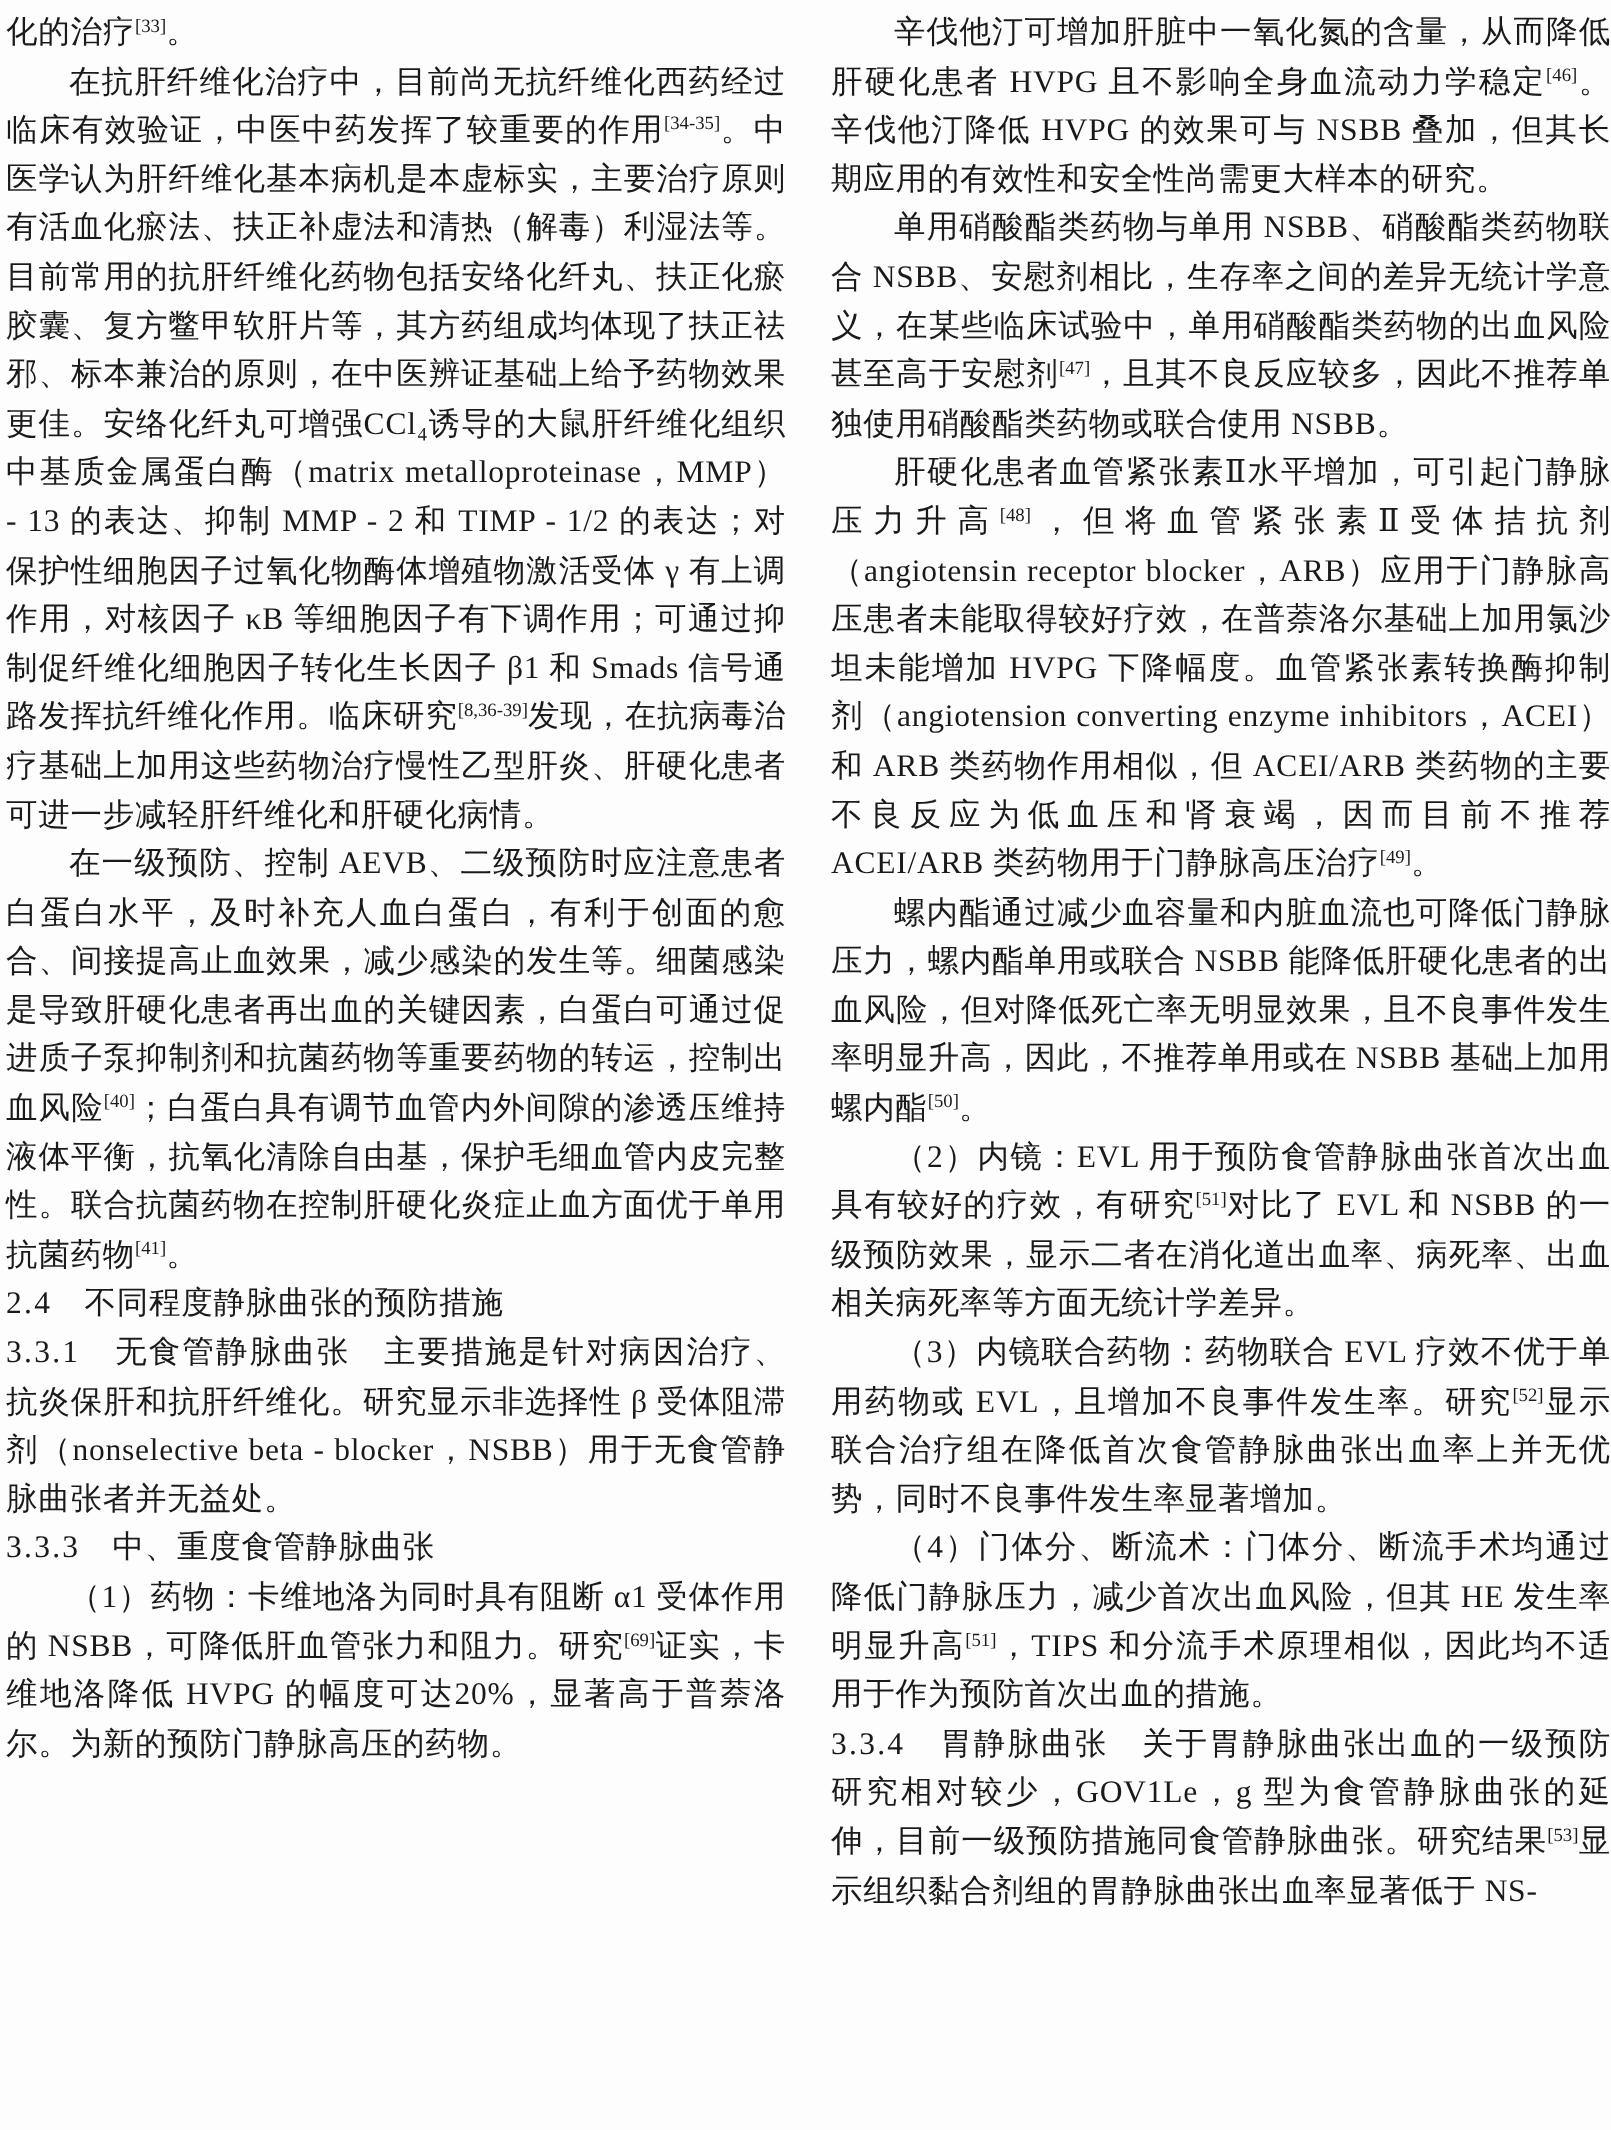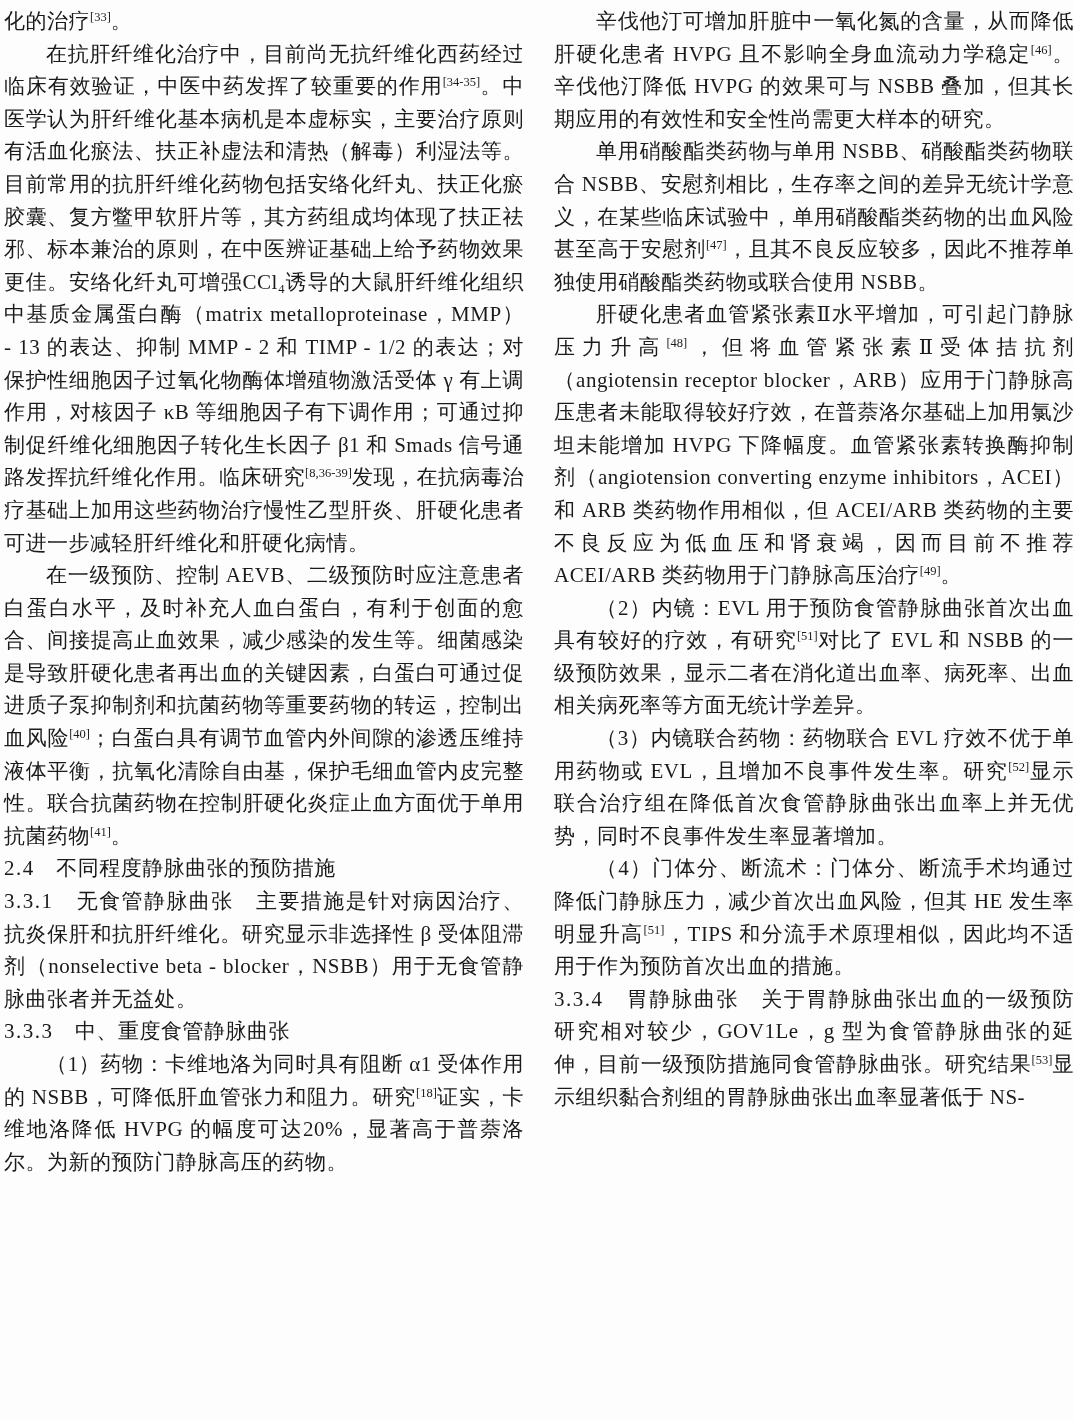--- a/index.html
+++ b/index.html
@@ -42,24 +42,25 @@
 <body style="background: rgb(253, 253, 253); color: rgb(26, 26, 26);">
 
 <main class="page">
   <section class="column" id="col-left">
       <p class="para">化的治疗<sup class="ref">[33]</sup>。</p>
       <p class="para indent">在抗肝纤维化治疗中，目前尚无抗纤维化西药经过临床有效验证，中医中药发挥了较重要的作用<sup class="ref">[34-35]</sup>。中医学认为肝纤维化基本病机是本虚标实，主要治疗原则有活血化瘀法、扶正补虚法和清热（解毒）利湿法等。目前常用的抗肝纤维化药物包括安络化纤丸、扶正化瘀胶囊、复方鳖甲软肝片等，其方药组成均体现了扶正祛邪、标本兼治的原则，在中医辨证基础上给予药物效果更佳。安络化纤丸可增强CCl₄诱导的大鼠肝纤维化组织中基质金属蛋白酶（matrix metalloproteinase，MMP） - 13 的表达、抑制 MMP - 2 和 TIMP - 1/2 的表达；对保护性细胞因子过氧化物酶体增殖物激活受体 γ 有上调作用，对核因子 κB 等细胞因子有下调作用；可通过抑制促纤维化细胞因子转化生长因子 β1 和 Smads 信号通路发挥抗纤维化作用。临床研究<sup class="ref">[8,36-39]</sup>发现，在抗病毒治疗基础上加用这些药物治疗慢性乙型肝炎、肝硬化患者可进一步减轻肝纤维化和肝硬化病情。</p>
       <p class="para indent">在一级预防、控制 AEVB、二级预防时应注意患者白蛋白水平，及时补充人血白蛋白，有利于创面的愈合、间接提高止血效果，减少感染的发生等。细菌感染是导致肝硬化患者再出血的关键因素，白蛋白可通过促进质子泵抑制剂和抗菌药物等重要药物的转运，控制出血风险<sup class="ref">[40]</sup>；白蛋白具有调节血管内外间隙的渗透压维持液体平衡，抗氧化清除自由基，保护毛细血管内皮完整性。联合抗菌药物在控制肝硬化炎症止血方面优于单用抗菌药物<sup class="ref">[41]</sup>。</p>
       <p class="para"><span class="sec-no">2.4</span><span>　不同程度静脉曲张的预防措施</span></p>
       <p class="para"><span class="sec-no">3.3.1</span><span>　无食管静脉曲张　</span>主要措施是针对病因治疗、抗炎保肝和抗肝纤维化。研究显示非选择性 β 受体阻滞剂（nonselective beta - blocker，NSBB）用于无食管静脉曲张者并无益处。</p>
       <p class="para"><span class="sec-no">3.3.3</span><span>　中、重度食管静脉曲张</span></p>
-      <p class="para indent">（1）药物：卡维地洛为同时具有阻断 α1 受体作用的 NSBB，可降低肝血管张力和阻力。研究<sup class="ref">[18]</sup>证实，卡维地洛降低 HVPG 的幅度可达20%，显著高于普萘洛尔。为新的预防门静脉高压的药物。</p>
+      <p class="para indent">（1）药物：卡维地洛为同时具有阻断 α1 受体作用的 NSBB，可降低肝血管张力和阻力。研究<sup class="ref">[69]</sup>证实，卡维地洛降低 HVPG 的幅度可达20%，显著高于普萘洛尔。为新的预防门静脉高压的药物。</p>
     </section>
   <section class="column" id="col-right">
       <p class="para indent">辛伐他汀可增加肝脏中一氧化氮的含量，从而降低肝硬化患者 HVPG 且不影响全身血流动力学稳定<sup class="ref">[46]</sup>。辛伐他汀降低 HVPG 的效果可与 NSBB 叠加，但其长期应用的有效性和安全性尚需更大样本的研究。</p>
       <p class="para indent">单用硝酸酯类药物与单用 NSBB、硝酸酯类药物联合 NSBB、安慰剂相比，生存率之间的差异无统计学意义，在某些临床试验中，单用硝酸酯类药物的出血风险甚至高于安慰剂<sup class="ref">[47]</sup>，且其不良反应较多，因此不推荐单独使用硝酸酯类药物或联合使用 NSBB。</p>
       <p class="para indent">肝硬化患者血管紧张素Ⅱ水平增加，可引起门静脉压力升高<sup class="ref">[48]</sup>，但将血管紧张素Ⅱ受体拮抗剂（angiotensin receptor blocker，ARB）应用于门静脉高压患者未能取得较好疗效，在普萘洛尔基础上加用氯沙坦未能增加 HVPG 下降幅度。血管紧张素转换酶抑制剂（angiotension converting enzyme inhibitors，ACEI）和 ARB 类药物作用相似，但 ACEI/ARB 类药物的主要不良反应为低血压和肾衰竭，因而目前不推荐 ACEI/ARB 类药物用于门静脉高压治疗<sup class="ref">[49]</sup>。</p>
+      <p class="para indent">螺内酯通过减少血容量和内脏血流也可降低门静脉压力，螺内酯单用或联合 NSBB 能降低肝硬化患者的出血风险，但对降低死亡率无明显效果，且不良事件发生率明显升高，因此，不推荐单用或在 NSBB 基础上加用螺内酯<sup class="ref">[50]</sup>。</p>
       <p class="para indent">（2）内镜：EVL 用于预防食管静脉曲张首次出血具有较好的疗效，有研究<sup class="ref">[51]</sup>对比了 EVL 和 NSBB 的一级预防效果，显示二者在消化道出血率、病死率、出血相关病死率等方面无统计学差异。</p>
       <p class="para indent">（3）内镜联合药物：药物联合 EVL 疗效不优于单用药物或 EVL，且增加不良事件发生率。研究<sup class="ref">[52]</sup>显示联合治疗组在降低首次食管静脉曲张出血率上并无优势，同时不良事件发生率显著增加。</p>
       <p class="para indent">（4）门体分、断流术：门体分、断流手术均通过降低门静脉压力，减少首次出血风险，但其 HE 发生率明显升高<sup class="ref">[51]</sup>，TIPS 和分流手术原理相似，因此均不适用于作为预防首次出血的措施。</p>
       <p class="para"><span class="sec-no">3.3.4</span><span>　胃静脉曲张　</span>关于胃静脉曲张出血的一级预防研究相对较少，GOV1Le，g 型为食管静脉曲张的延伸，目前一级预防措施同食管静脉曲张。研究结果<sup class="ref">[53]</sup>显示组织黏合剂组的胃静脉曲张出血率显著低于 NS-</p>
     </section>
 </main>
 
 </body></html>

